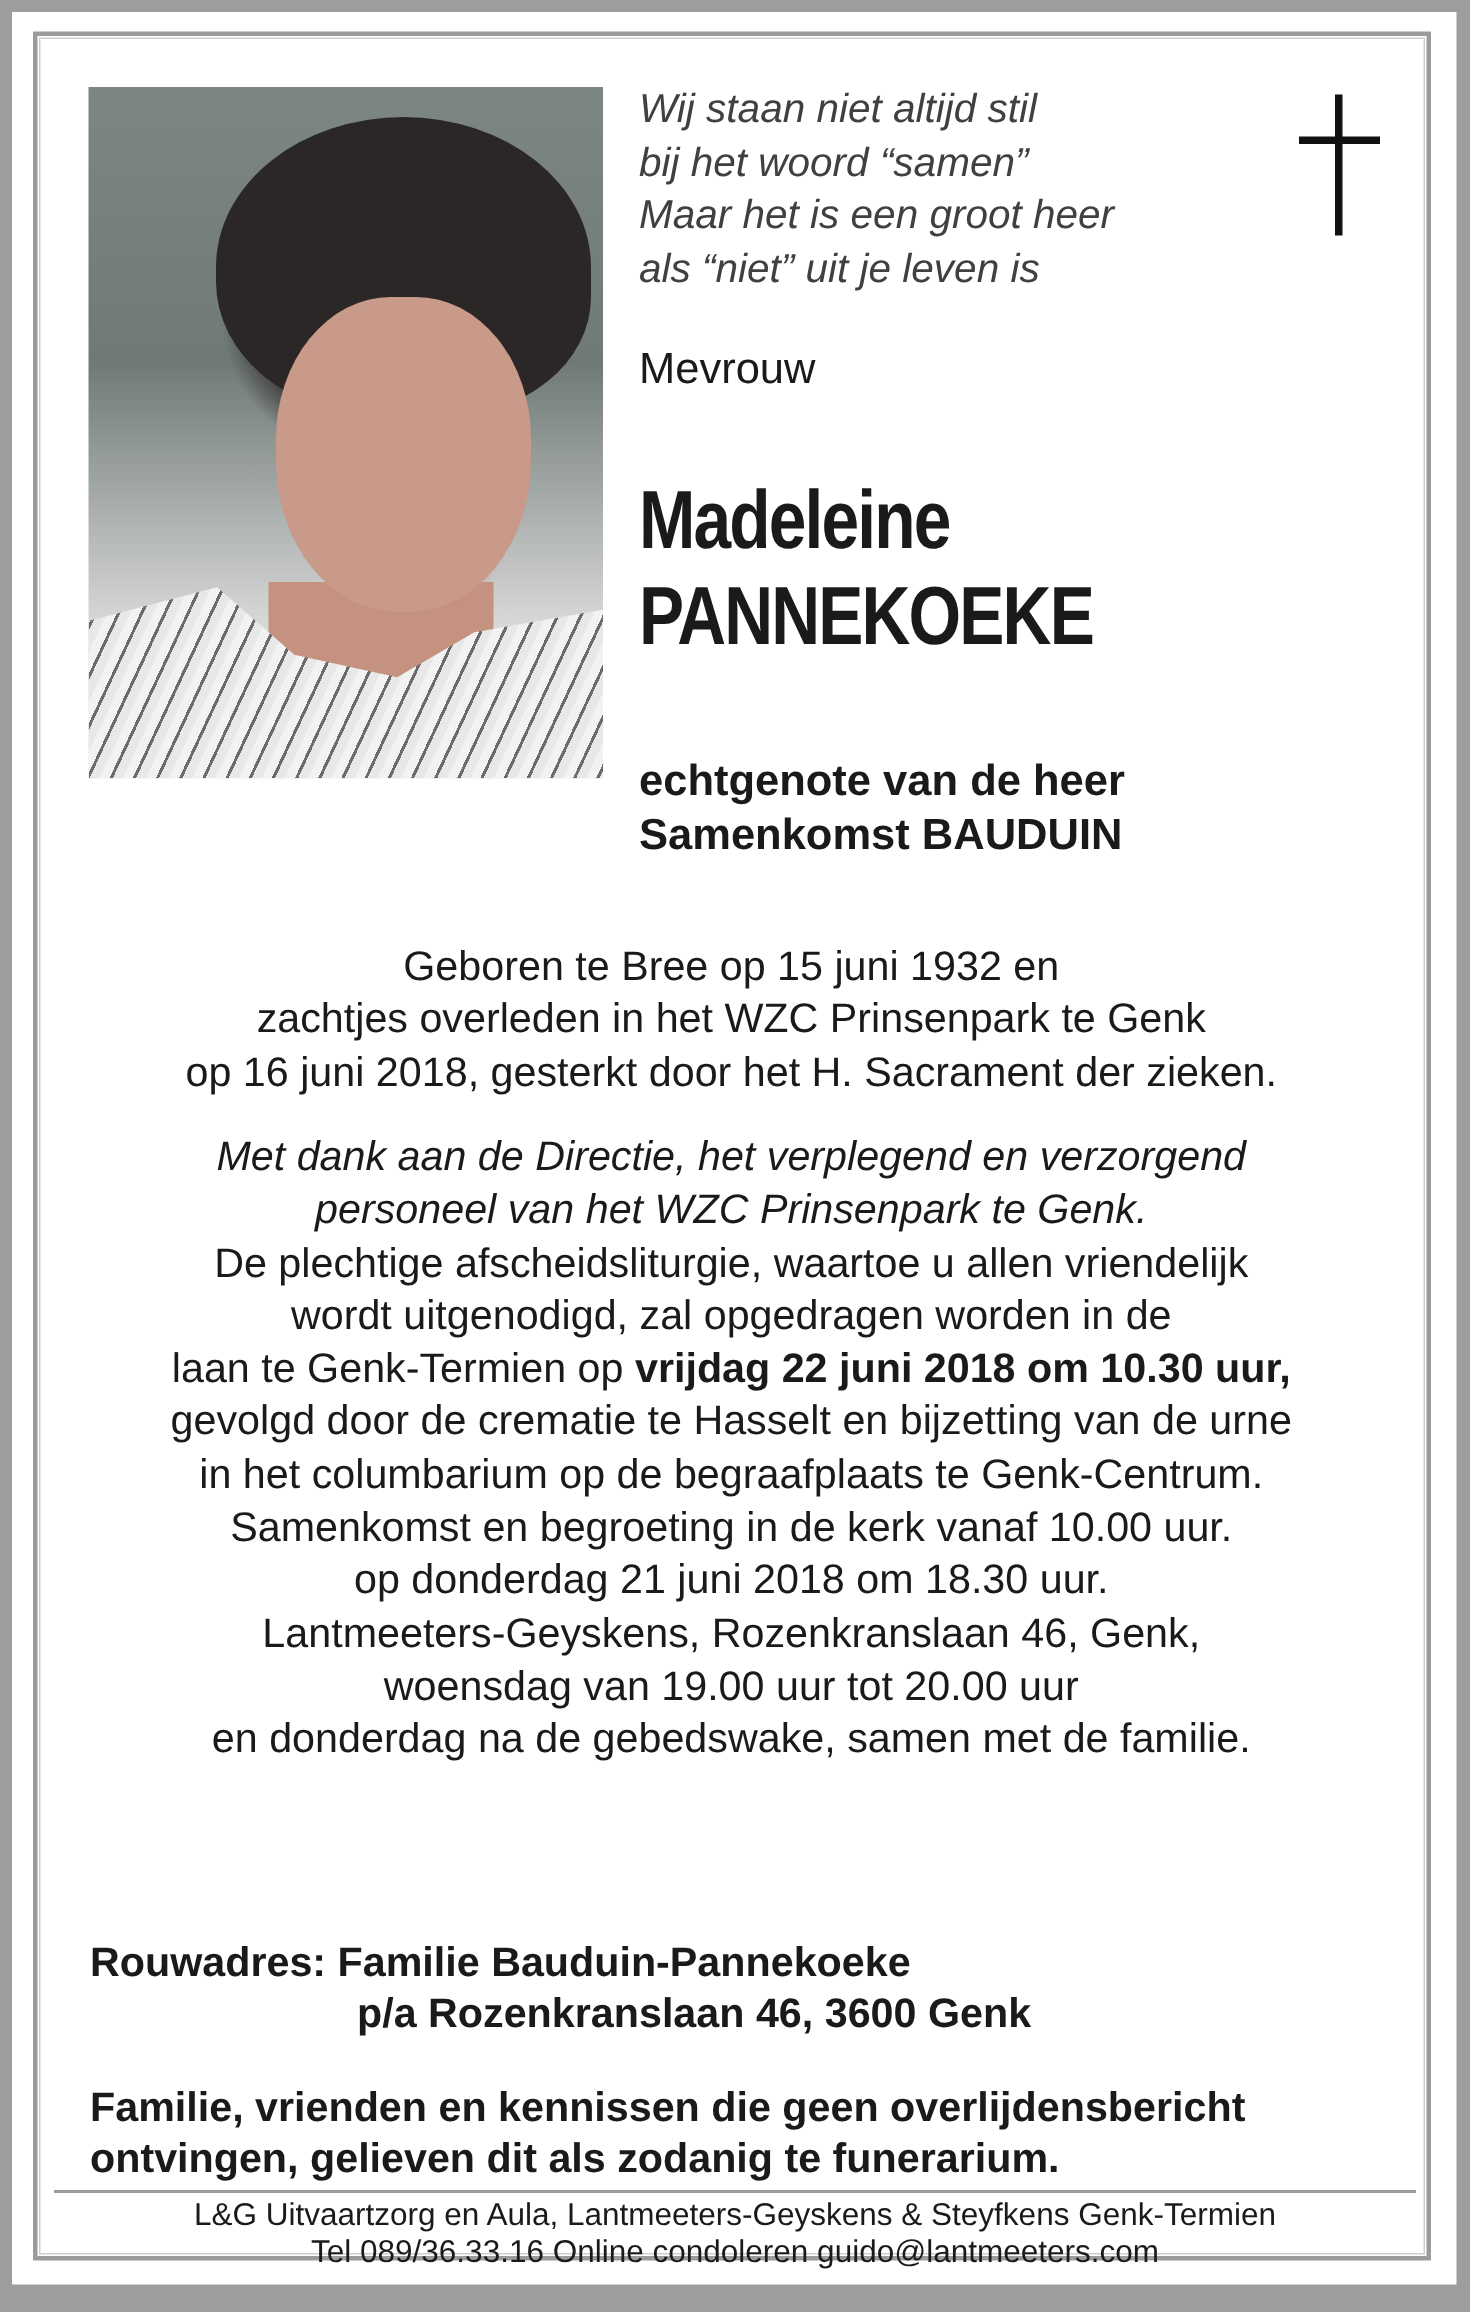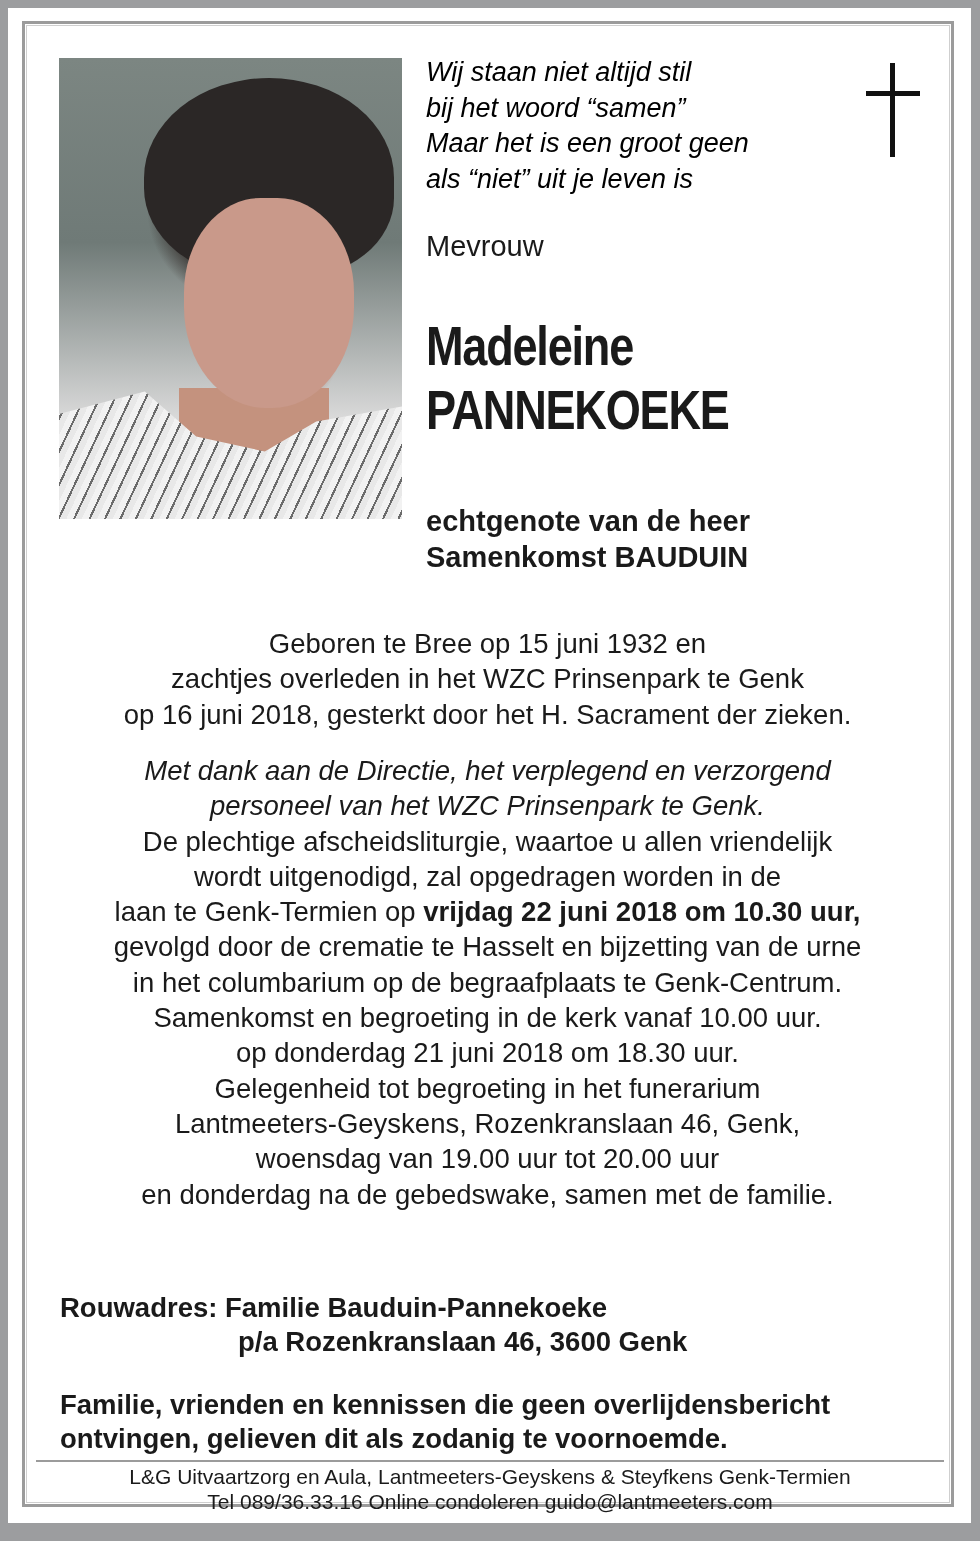--- a/index.html
+++ b/index.html
@@ -33,21 +33,21 @@
   .photo .face {
     position:absolute; left:125px; top:140px; width:170px; height:210px;
     background:#c9998a; border-radius:45% 45% 48% 48%;
   }
   .photo .hair {
     position:absolute; left:85px; top:20px; width:250px; height:200px;
     background:#2b2726; border-radius:50% 50% 40% 45%;
   }
   .poem {
     position:absolute; left:426px; top:55px; font-style:italic; font-size:27px; line-height:35.5px;
-    color:#000000;
+    color:#404040;
   }
   .cross { position:absolute; left:866px; top:63px; width:54px; height:94px; }
   .cross .v { position:absolute; left:24px; top:0; width:5px; height:94px; background:#111; }
   .cross .h { position:absolute; left:0; top:28px; width:54px; height:5px; background:#111; }
   .title-prefix { position:absolute; left:426px; top:230px; font-size:29px; }
   .name {
     position:absolute; left:426px; top:314px; font-weight:bold; font-size:55px; line-height:64px;
     letter-spacing:-1.5px; transform:scaleX(0.82); transform-origin:left top; white-space:nowrap;
   }
   .spouse { position:absolute; left:426px; top:503px; font-weight:bold; font-size:29px; line-height:36px; }
@@ -77,21 +77,21 @@
 <div class="photo">
   <div class="neck"></div>
   <div class="stripes"></div>
   <div class="hair"></div>
   <div class="face"></div>
 </div>
 
 <div class="poem">
   <div>Wij staan niet altijd stil</div>
   <div>bij het woord “samen”</div>
-  <div>Maar het is een groot geen</div>
+  <div>Maar het is een groot heer</div>
   <div>als “niet” uit je leven is</div>
 </div>
 
 <div class="cross">
   <div class="v"></div>
   <div class="h"></div>
 </div>
 
 <div class="title-prefix">Mevrouw</div>
 
@@ -114,34 +114,33 @@
 <div class="center-block thanks">
   <span class="it">Met dank aan de Directie, het verplegend en verzorgend</span>
   <span class="it">personeel van het WZC Prinsenpark te Genk.</span>
   <div>De plechtige afscheidsliturgie, waartoe u allen vriendelijk</div>
   <div>wordt uitgenodigd, zal opgedragen worden in de</div>
   <div><span>laan te Genk-Termien op </span><span class="b">vrijdag 22 juni 2018 om 10.30 uur,</span></div>
   <div>gevolgd door de crematie te Hasselt en bijzetting van de urne</div>
   <div>in het columbarium op de begraafplaats te Genk-Centrum.</div>
   <div>Samenkomst en begroeting in de kerk vanaf 10.00 uur.</div>
   <div>op donderdag 21 juni 2018 om 18.30 uur.</div>
-  <div>Gelegenheid tot begroeting in het funerarium</div>
   <div>Lantmeeters-Geyskens, Rozenkranslaan 46, Genk,</div>
   <div>woensdag van 19.00 uur tot 20.00 uur</div>
   <div>en donderdag na de gebedswake, samen met de familie.</div>
 </div>
 
 <div class="left-block rouw">
   <div>Rouwadres: Familie Bauduin-Pannekoeke</div>
   <span class="indent">p/a Rozenkranslaan 46, 3600 Genk</span>
 </div>
 
 <div class="left-block fam">
   <div>Familie, vrienden en kennissen die geen overlijdensbericht</div>
-  <div>ontvingen, gelieven dit als zodanig te voornoemde.</div>
+  <div>ontvingen, gelieven dit als zodanig te funerarium.</div>
 </div>
 
 <div class="divider"></div>
 
 <div class="footer">
   <div>L&amp;G Uitvaartzorg en Aula, Lantmeeters-Geyskens &amp; Steyfkens Genk-Termien</div>
   <div>Tel 089/36.33.16 Online condoleren guido@lantmeeters.com</div>
 </div>
 
 </body></html>

